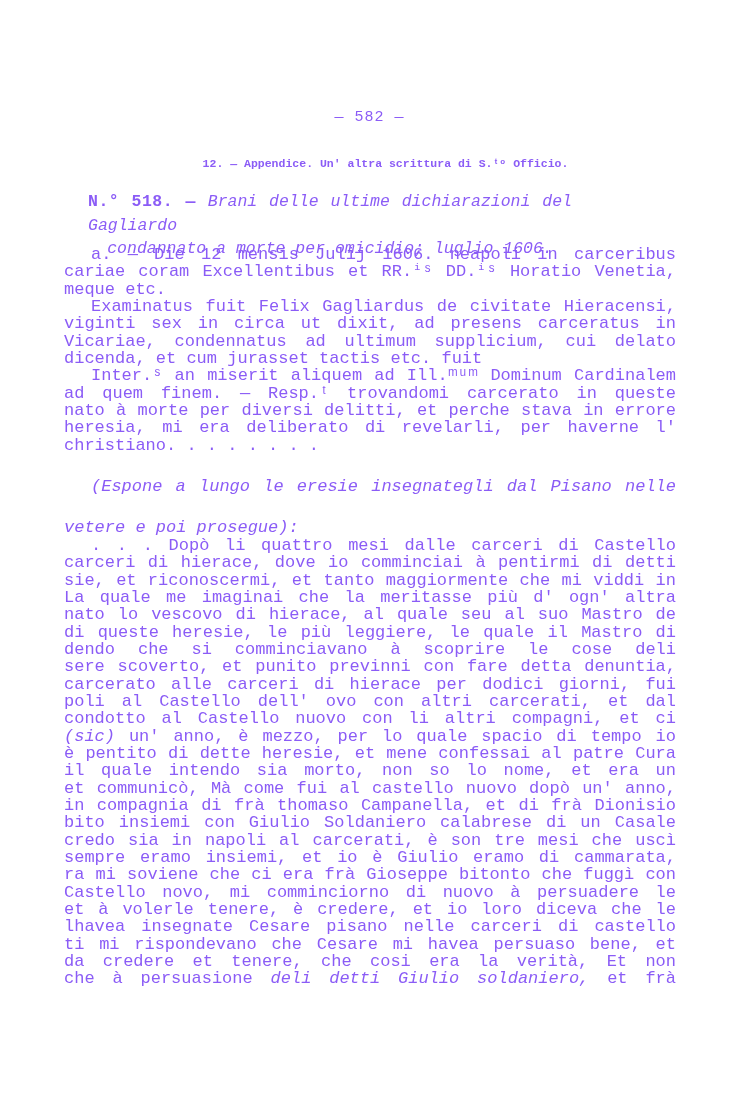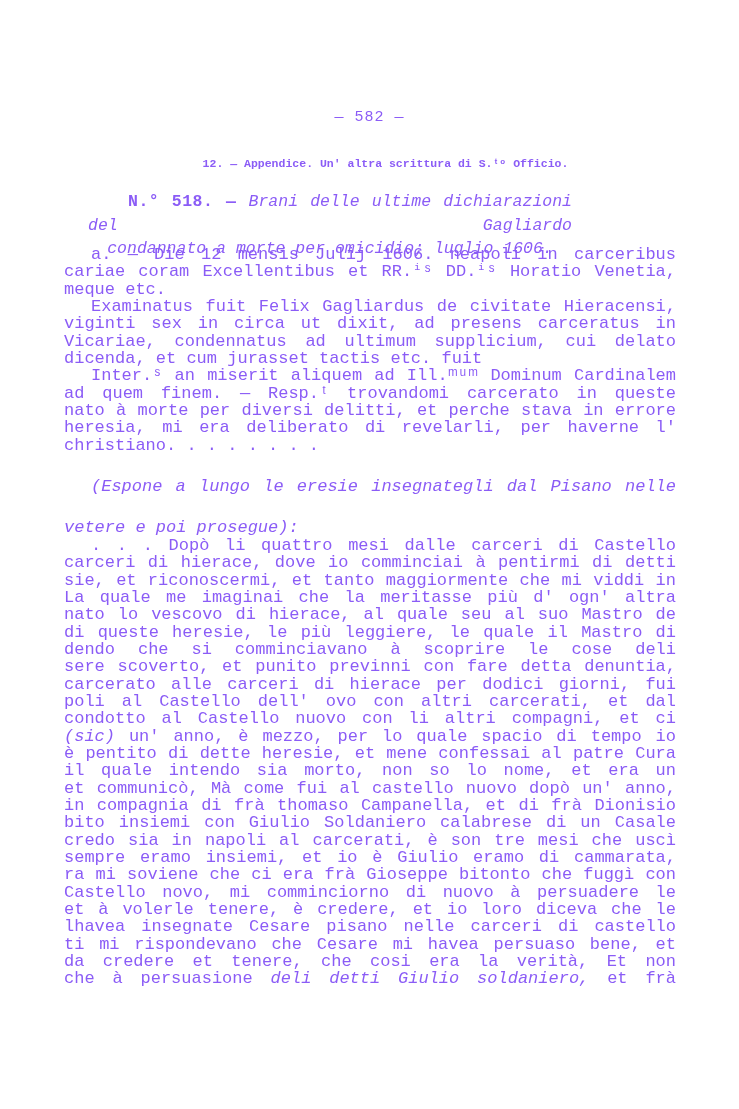--- a/index.html
+++ b/index.html
@@ -27,21 +27,21 @@
     font-weight: bold;
   }
   .heading {
     position: absolute;
     top: 190px; left: 88px; width: 484px;
     font-size: 16.5px;
     line-height: 23.5px;
   }
   .h-line1 { text-align: justify; text-align-last: justify; -moz-text-align-last: justify; }
   .h-line2 { text-align: center; }
-  .h-num { font-weight: bold; font-style: normal; letter-spacing: 0.5px; margin-left: 40px; }
+  .h-num { font-weight: bold; font-style: normal; letter-spacing: 0.5px; }
   .h-it { font-style: italic; }
   .body-text {
     position: absolute;
     top: 246px; left: 64px; width: 612px;
     font-size: 17px;
     line-height: 17.35px;
   }
   .line {
     text-align: justify;
     text-align-last: justify;

